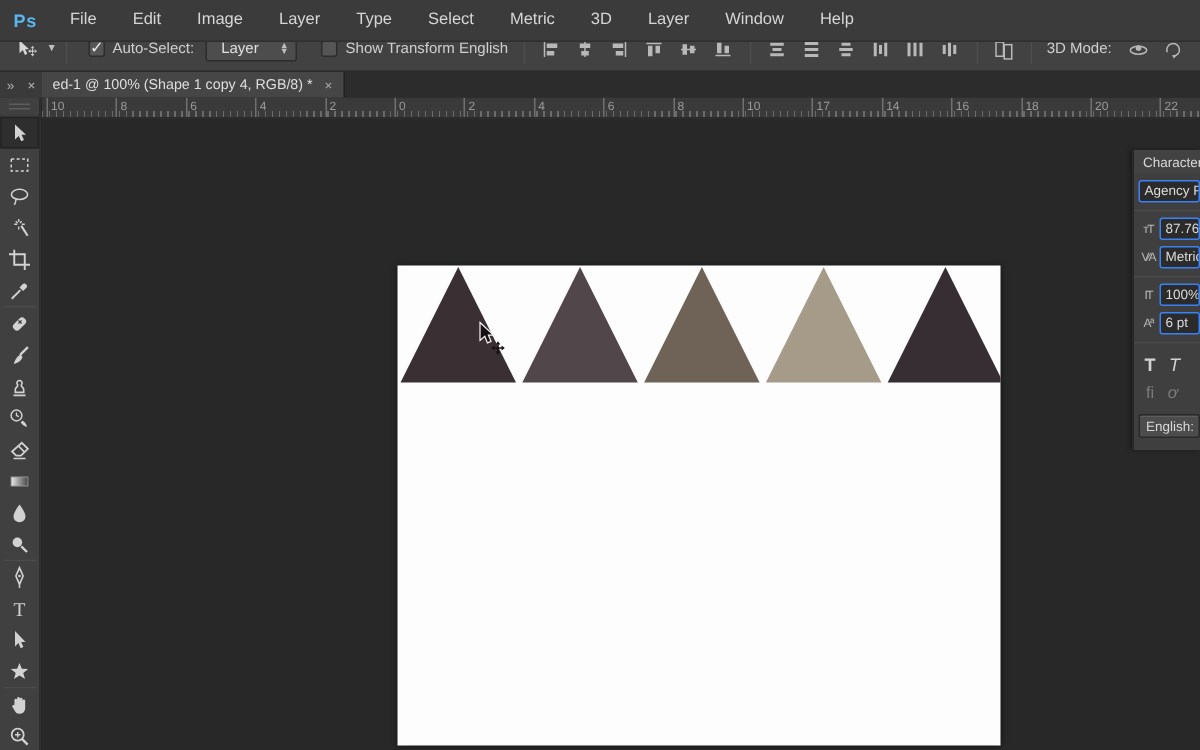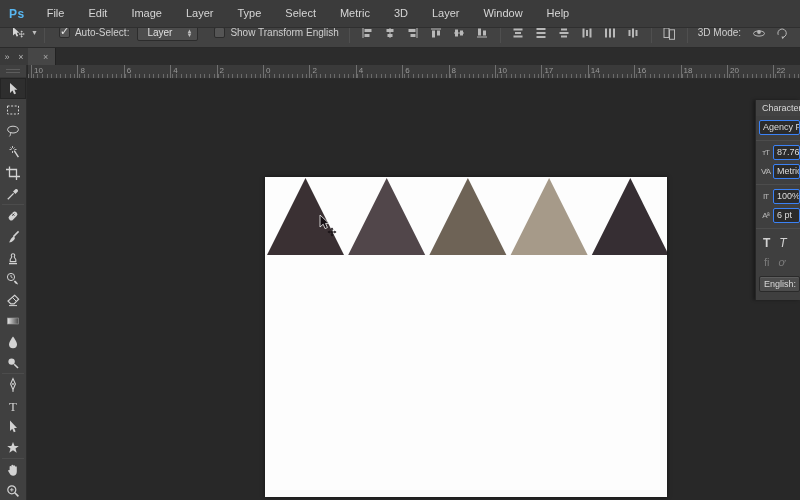--- a/index.html
+++ b/index.html
@@ -242,20 +242,21 @@
       <div class="icon-btn"></div>
     </div>
 </div>
 
 <div id="tab-bar">
   <div id="tab-stub">
     <span>»</span>
     <span>×</span>
   </div>
   <div id="doc-tab">
+    <span class="title">ed-1 @ 100% (Shape 1 copy 4, RGB/8) *</span>
     <span class="close">×</span>
   </div>
 </div>
 
 <div id="ruler">
   <div id="ruler-ticks"></div>
 <div class="ruler-major" style="left: 3px;"></div>
     <span class="ruler-label" style="left: 6px;">10</span>
     <div class="ruler-major" style="left: 49.4px;"></div>
     <span class="ruler-label" style="left: 52.4px;">8</span>

